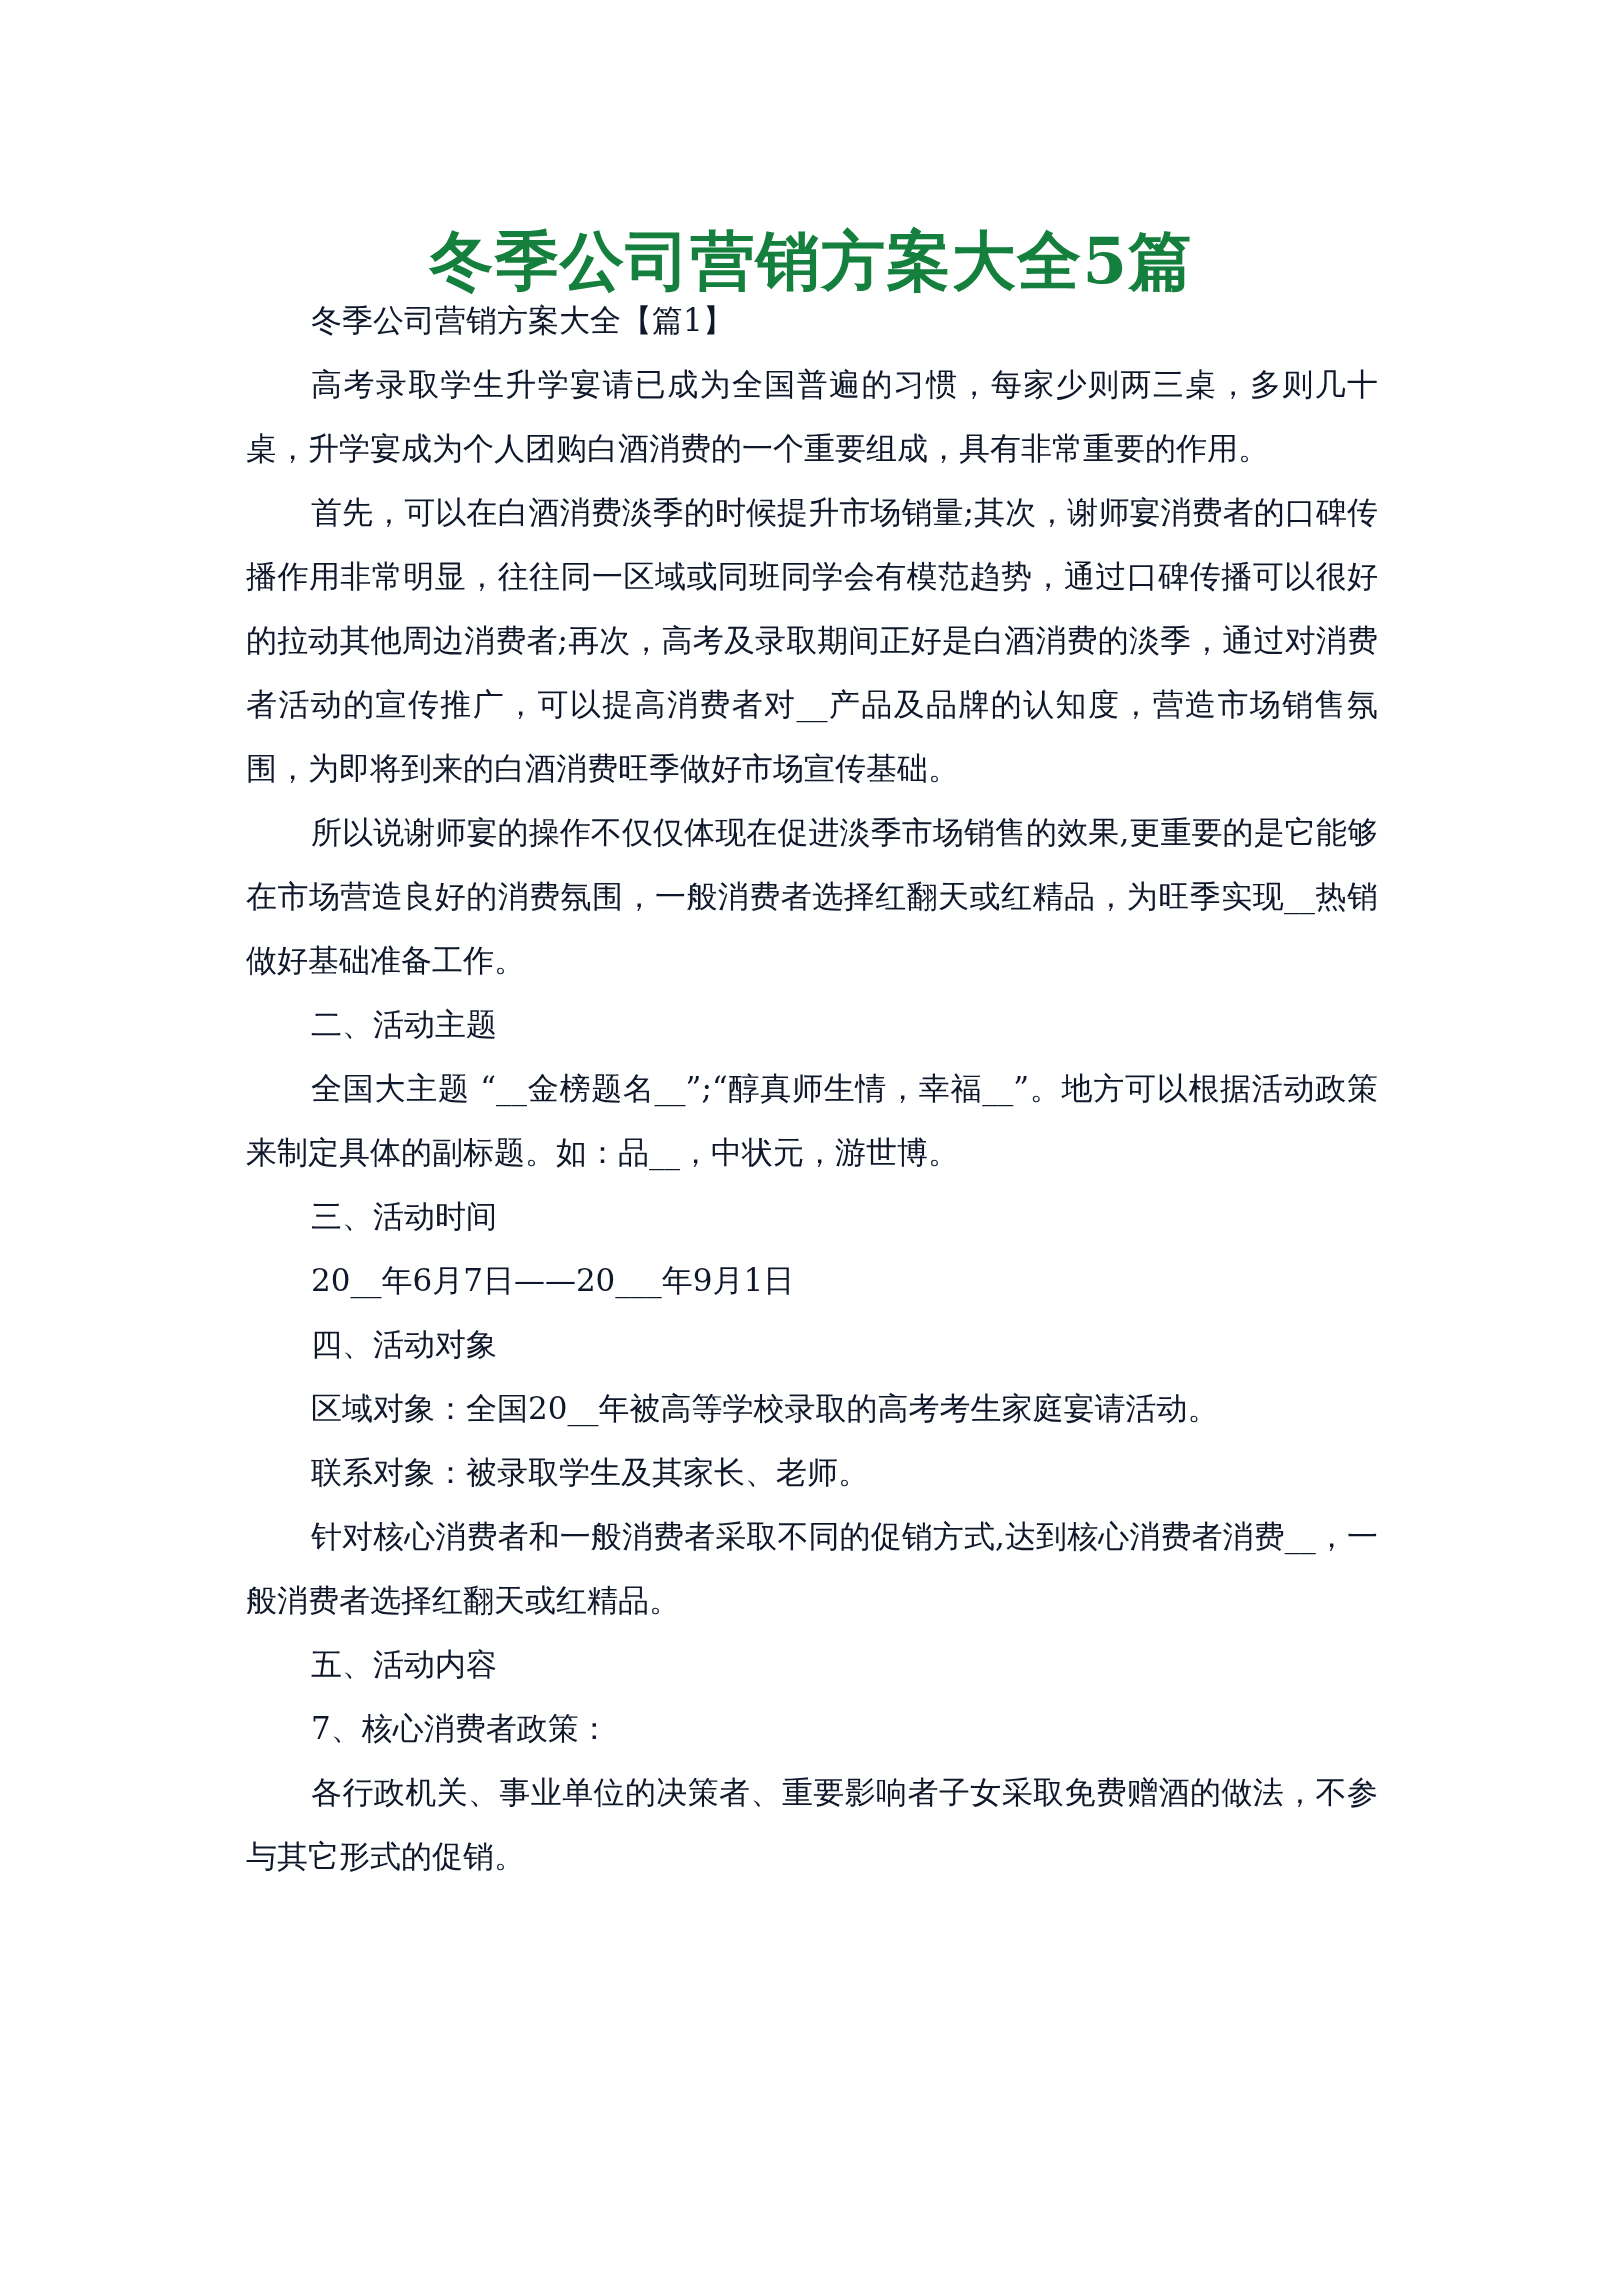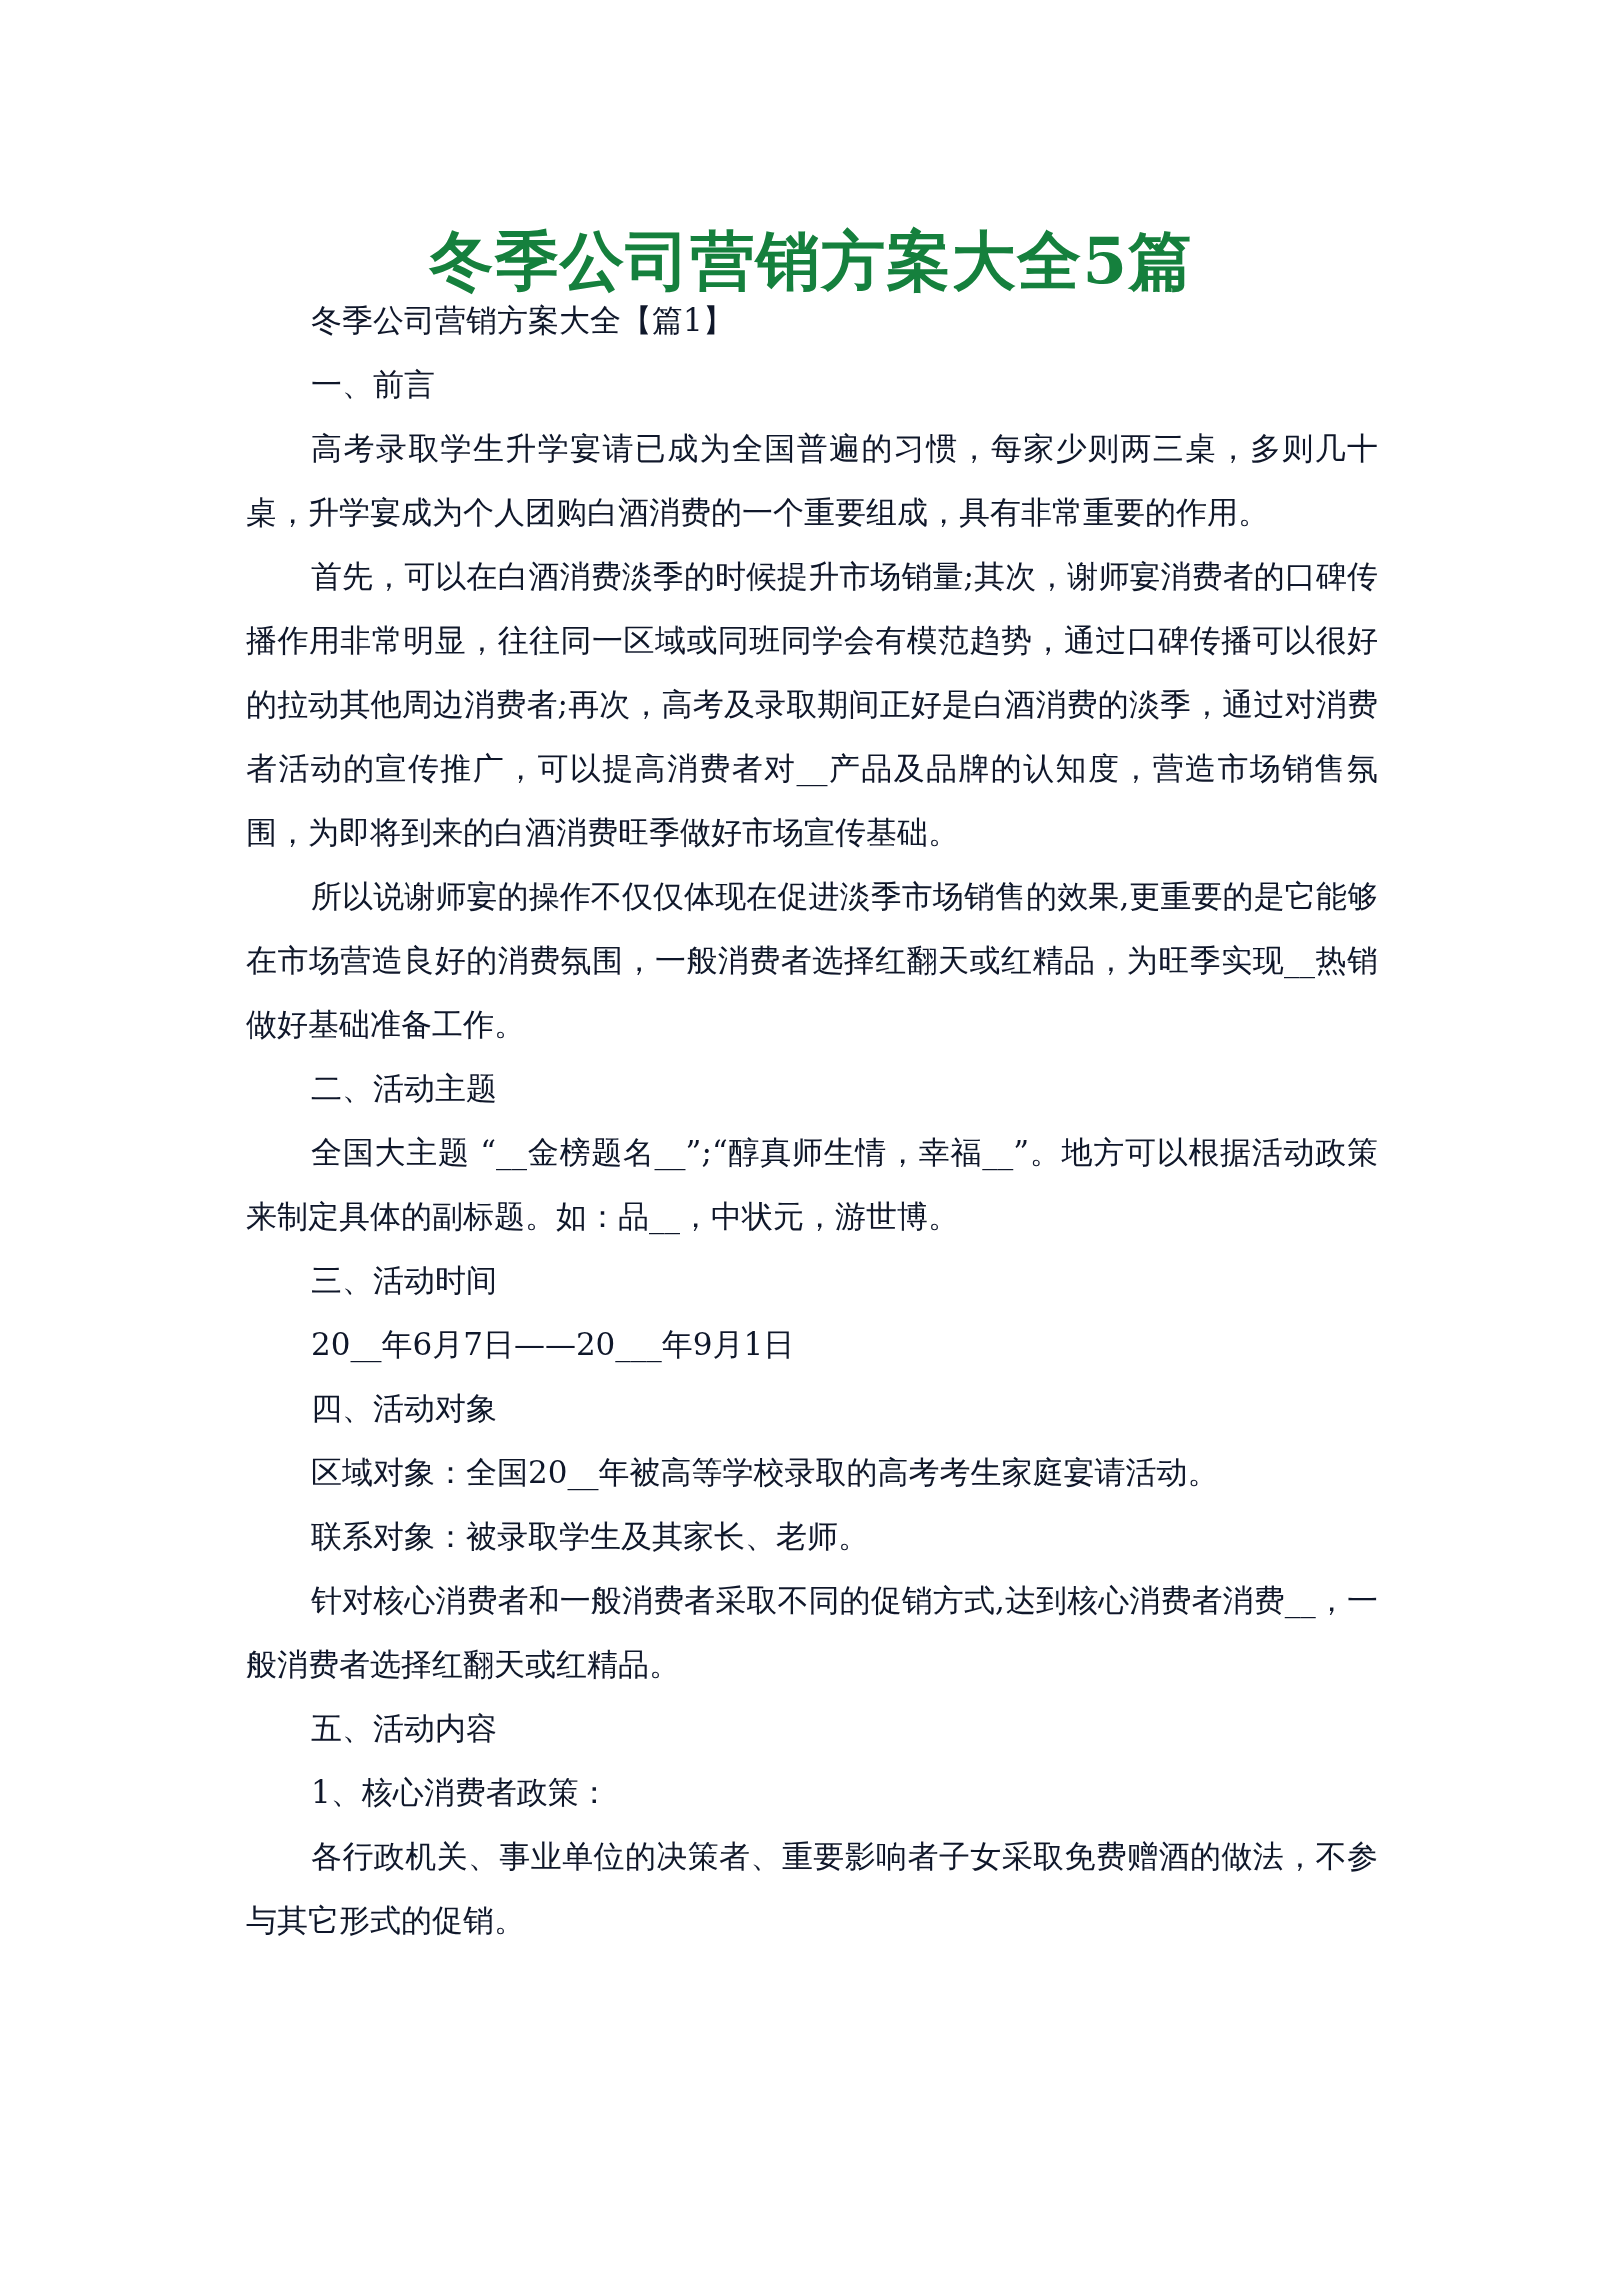--- a/index.html
+++ b/index.html
@@ -51,30 +51,29 @@
     }
   </style>
 </head>
 <body>
 
 <div class="page">
   <h1 class="title">冬季公司营销方案大全5篇</h1>
 
   <div class="body-text">
     <p class="para">冬季公司营销方案大全【篇1】</p>
-    <p class="para">一、前言</p>
     <p class="para">高考录取学生升学宴请已成为全国普遍的习惯，每家少则两三桌，多则几十桌，升学宴成为个人团购白酒消费的一个重要组成，具有非常重要的作用。</p>
     <p class="para">首先，可以在白酒消费淡季的时候提升市场销量;其次，谢师宴消费者的口碑传播作用非常明显，往往同一区域或同班同学会有模范趋势，通过口碑传播可以很好的拉动其他周边消费者;再次，高考及录取期间正好是白酒消费的淡季，通过对消费者活动的宣传推广，可以提高消费者对__产品及品牌的认知度，营造市场销售氛围，为即将到来的白酒消费旺季做好市场宣传基础。</p>
     <p class="para">所以说谢师宴的操作不仅仅体现在促进淡季市场销售的效果,更重要的是它能够在市场营造良好的消费氛围，一般消费者选择红翻天或红精品，为旺季实现__热销做好基础准备工作。</p>
     <p class="para">二、活动主题</p>
     <p class="para">全国大主题 “__金榜题名__”;“醇真师生情，幸福__”。地方可以根据活动政策来制定具体的副标题。如：品__，中状元，游世博。</p>
     <p class="para">三、活动时间</p>
     <p class="para">20__年6月7日——20___年9月1日</p>
     <p class="para">四、活动对象</p>
     <p class="para">区域对象：全国20__年被高等学校录取的高考考生家庭宴请活动。</p>
     <p class="para">联系对象：被录取学生及其家长、老师。</p>
     <p class="para">针对核心消费者和一般消费者采取不同的促销方式,达到核心消费者消费__，一般消费者选择红翻天或红精品。</p>
     <p class="para">五、活动内容</p>
-    <p class="para">1、核心消费者政策：</p>
+    <p class="para">7、核心消费者政策：</p>
     <p class="para">各行政机关、事业单位的决策者、重要影响者子女采取免费赠酒的做法，不参与其它形式的促销。</p>
   </div>
 </div>
 
 
 </body></html>

